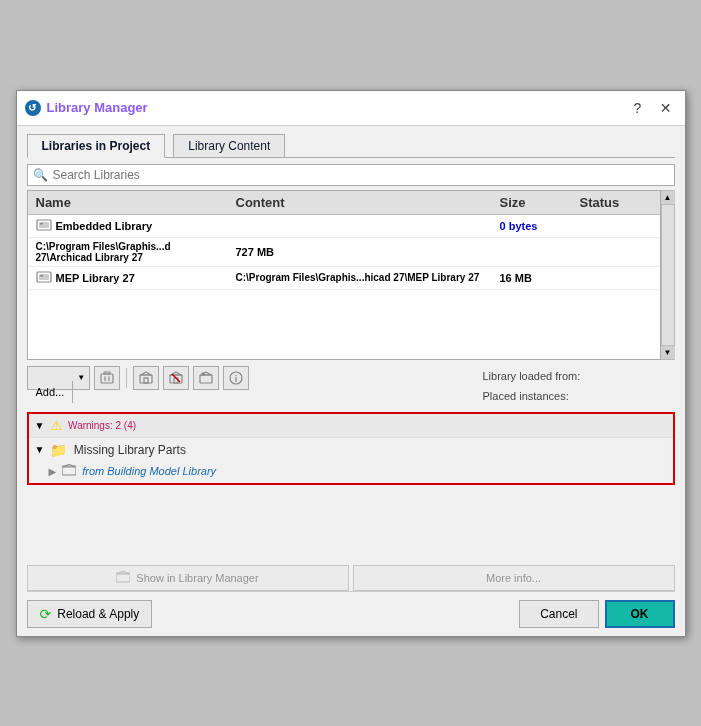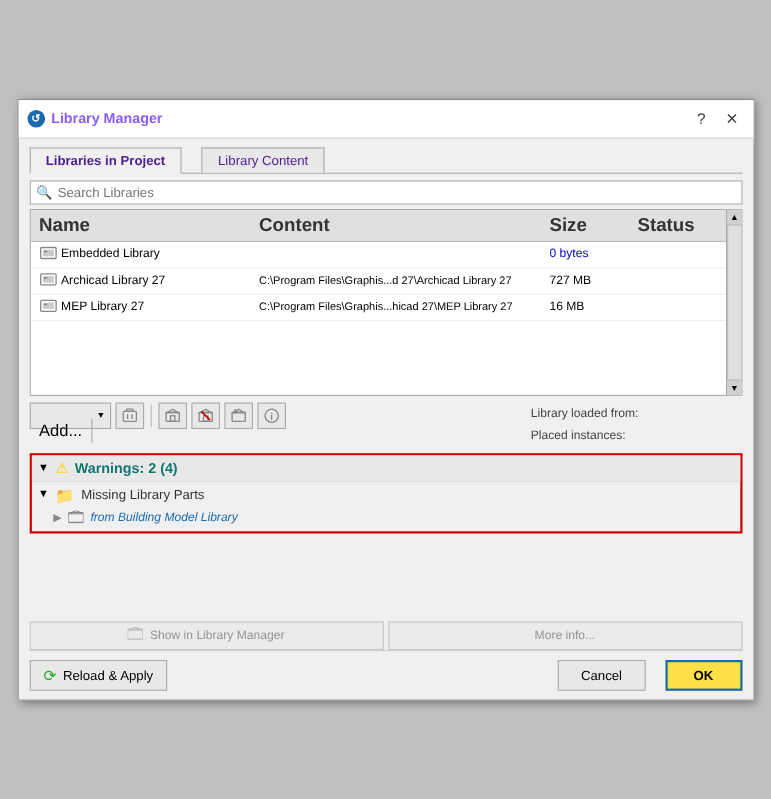--- a/index.html
+++ b/index.html
@@ -72,22 +72,22 @@
       border-bottom: 1px solid #aaa;
       margin-bottom: 6px;
     }
     .tab {
       padding: 4px 14px;
       border: 1px solid #aaa;
       border-bottom: none;
       background: #e8e8e8;
       cursor: pointer;
       font-size: 12px;
-      color: #4c1d95;
-      margin-right: 18px;
+      color: #0f172a;
+      margin-right: 8px;
     }
     .tab.active {
       background: #f0f0f0;
       border-bottom: 1px solid #f0f0f0;
       margin-bottom: -1px;
       font-weight: 600;
     }
 
     .search-box {
       border: 1px solid #aaa;
@@ -112,51 +112,52 @@
       height: 170px;
       overflow-y: auto;
     }
     .table-header {
       display: grid;
       grid-template-columns: 200px 1fr 80px 80px;
       background: #e0e0e0;
       border-bottom: 1px solid #bbb;
       padding: 2px 4px;
       font-weight: 600;
-      font-size: 17px;
+      font-size: 13px;
       color: #333;
     }
     .table-header span { padding: 2px 4px; }
     .table-row {
       display: grid;
       grid-template-columns: 200px 1fr 80px 80px;
       border-bottom: 1px solid #eee;
       padding: 1px 4px;
       align-items: center;
       cursor: pointer;
       font-size: 11px;
     }
     .table-cell {
       padding: 2px 4px;
       display: flex;
       align-items: center;
       gap: 4px;
+      font-weight: bold;
     }
     .size-blue { color: #0000cc; }
     .btn-add {
       display: flex;
       align-items: center;
       border: 1px solid #aaa;
       background: #e8e8e8;
       cursor: pointer;
       height: 24px;
     }
     .btn-add-main {
       padding: 2px 8px;
-      font-size: 15px;
+      font-size: 11px;
       border-right: 1px solid #aaa;
       height: 100%;
       display: flex;
       align-items: center;
       margin-top: 28px;
     }
     .btn-add-arrow {
       padding: 2px 4px;
       font-size: 8px;
       height: 100%;
@@ -199,23 +200,23 @@
       padding: 4px 6px;
       gap: 6px;
       background: #e8e8e8;
       cursor: pointer;
     }
     .warning-triangle {
       color: #ffcc00;
       font-size: 13px;
     }
     .warnings-title {
-      font-weight: 700;
-      font-size: 13px;
-      color: #0f766e;
+      font-weight: 400;
+      font-size: 10px;
+      color: #be185d;
     }
     .missing-parts-row {
       display: flex;
       align-items: center;
       padding: 4px 6px;
       gap: 6px;
       border-top: 1px solid #ddd;
       cursor: pointer;
     }
     .folder-icon-red {
@@ -279,35 +280,35 @@
       background: #e8e8e8;
       cursor: pointer;
       font-size: 12px;
     }
     .reload-icon {
       color: #22aa22;
       font-size: 14px;
     }
     .footer-right {
       display: flex;
-      gap: 18px;
+      gap: 6px;
     }
     .cancel-btn {
       height: 28px;
       padding: 0 20px;
       border: 1px solid #aaa;
       background: #e8e8e8;
       cursor: pointer;
       font-size: 12px;
     }
     .ok-btn {
       height: 28px;
       padding: 0 24px;
       border: 2px solid #1a6aad;
-      background: #fde047;
+      background: #14b8a6;
       cursor: pointer;
       font-size: 12px;
       font-weight: 600;
     }
     .chevron { font-size: 10px; }
 
     .spacer-area {
       flex: 1;
       min-height: 80px;
     }
@@ -362,30 +363,20 @@
           </div>
           <div class="table-cell">
             <span></span>
           </div>
           <div class="table-cell size-blue">0 bytes</div>
           <div class="table-cell"></div>
         </div>
 
         <div class="table-row">
           <div class="table-cell">
-            <span>
-              <svg width="16" height="14" viewBox="0 0 16 14" class="lib-icon-svg">
-                <rect x="1" y="2" width="14" height="10" rx="1" fill="none" stroke="#888" stroke-width="1.2"></rect>
-                <rect x="3" y="4" width="10" height="6" rx="0.5" fill="#ccc"></rect>
-                <rect x="4" y="5" width="3" height="1.5" fill="#888"></rect>
-              </svg>
-            </span>
-            <span>Archicad Library 27</span>
-          </div>
-          <div class="table-cell">
             <span style="font-size:10px;">C:\Program Files\Graphis...d 27\Archicad Library 27</span>
           </div>
           <div class="table-cell">727 MB</div>
           <div class="table-cell"></div>
         </div>
 
         <div class="table-row">
           <div class="table-cell">
             <span>
               <svg width="16" height="14" viewBox="0 0 16 14" class="lib-icon-svg">

